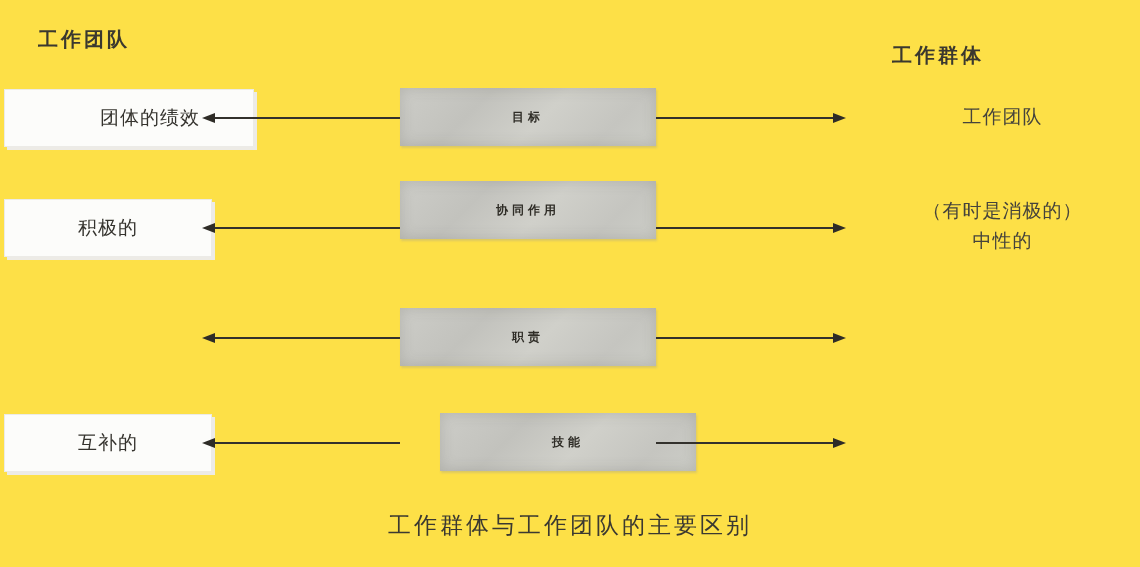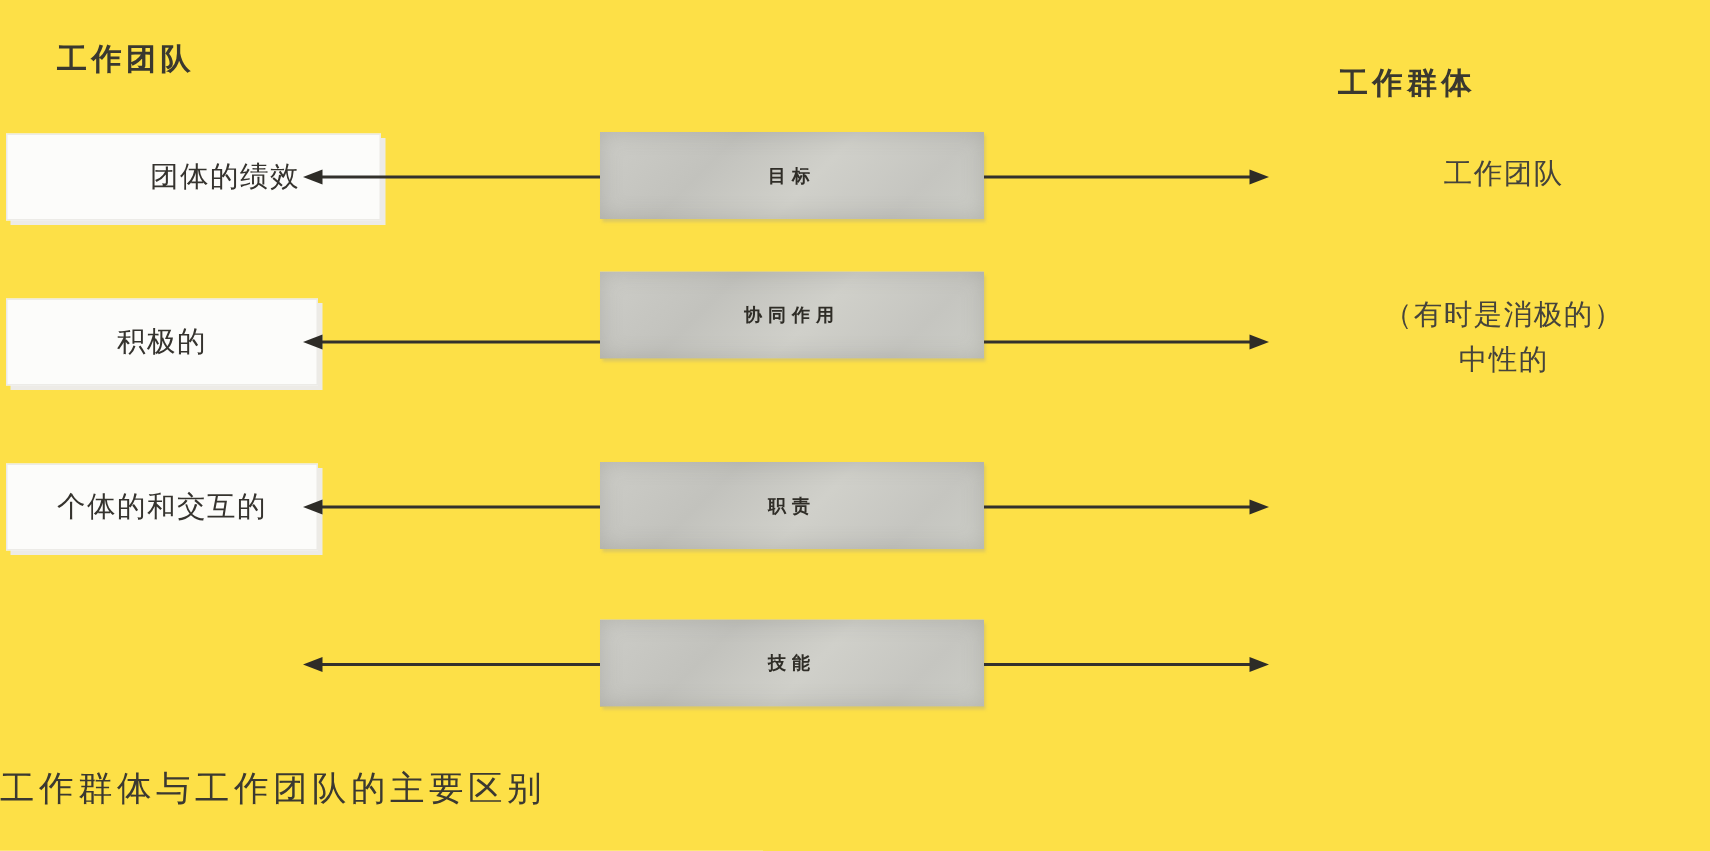--- a/index.html
+++ b/index.html
@@ -60,21 +60,21 @@
     border-color:transparent #2e2c27 transparent transparent;
   }
   .head-right{
     right:-12px;
     border-width:5px 0 5px 13px;
     border-color:transparent transparent transparent #2e2c27;
   }
   .caption{
     position:absolute;
     left:0;right:0;top:510px;
-    text-align:left;
+    text-align:center;
     font-size:23px;
     letter-spacing:3px;
     color:#3b3931;
   }
 </style>
 </head>
 <body>
 
 <div class="canvas">
 
@@ -100,32 +100,32 @@
   </div>
   <div class="center-box" style="top:181px;">协同作用</div>
   <div class="arrow" style="top:227px;left:656px;width:178px;">
     <span class="head head-right"></span>
   </div>
   <div class="right-label" style="top:196px;">
     <div>（有时是消极的）</div>
     <div>中性的</div>
   </div>
 
-  <div class="left-label" style="top:309px;">个体的和交互的</div>
   <div class="arrow" style="top:337px;left:214px;width:186px;">
     <span class="head head-left"></span>
   </div>
   <div class="center-box" style="top:308px;">职责</div>
   <div class="arrow" style="top:337px;left:656px;width:178px;">
     <span class="head head-right"></span>
   </div>
 
+  <div class="left-label" style="top:414px;">互补的</div>
   <div class="arrow" style="top:442px;left:214px;width:186px;">
     <span class="head head-left"></span>
   </div>
-  <div class="center-box" style="top:413px;">技能</div>
+  <div class="center-box" style="top:413px;margin-left:40px;">技能</div>
   <div class="arrow" style="top:442px;left:656px;width:178px;">
     <span class="head head-right"></span>
   </div>
 
   <div class="caption">工作群体与工作团队的主要区别</div>
 
 </div>
 
 </body></html>

